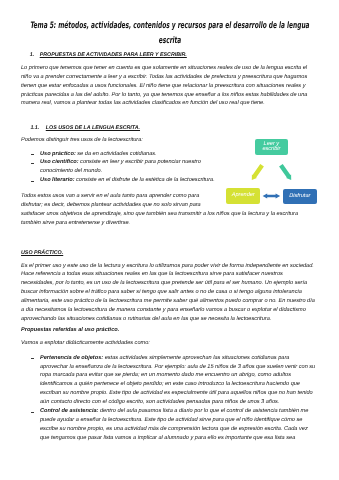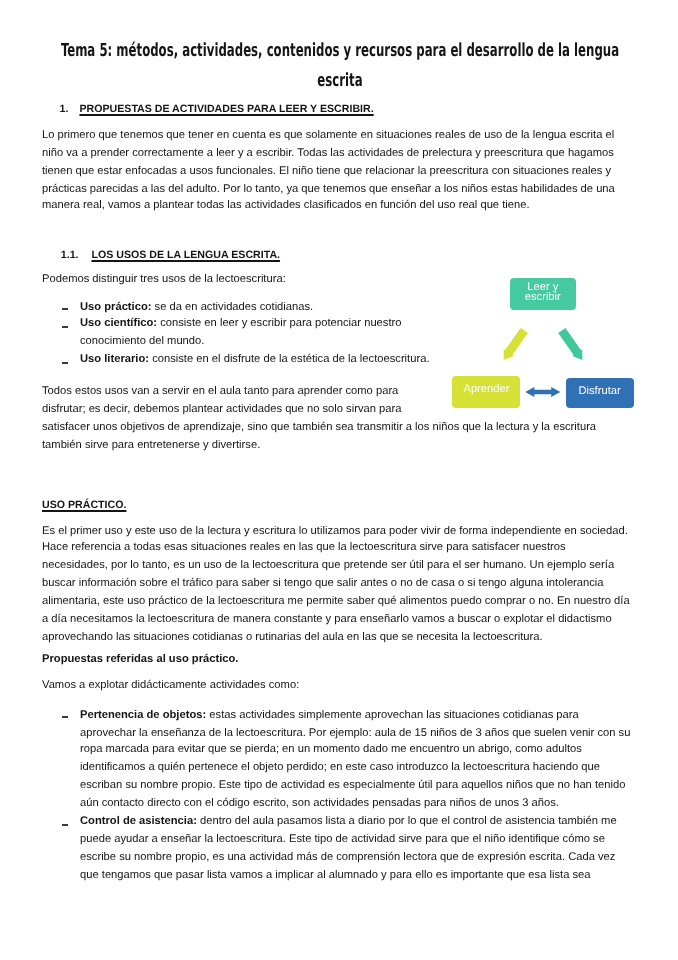--- a/index.html
+++ b/index.html
@@ -1,19 +1,19 @@
 <!DOCTYPE html>
 <html><head>
 <meta charset="utf-8">
 <style>
   html,body{margin:0;padding:0;}
   body{width:339px;height:480px;background:#ffffff;
        font-family:"Liberation Sans",sans-serif;color:#151515;overflow:hidden;
        -webkit-font-smoothing:antialiased;text-rendering:geometricPrecision;}
-  .page{position:relative;width:339px;height:352px;box-sizing:border-box;}
+  .page{position:relative;width:339px;height:352px;box-sizing:border-box;font-style:italic;}
 
   .title{font-family:"DejaVu Sans Condensed","DejaVu Sans",sans-serif;font-weight:bold;
          font-size:9px;text-align:center;position:absolute;
          left:169.5px;top:18.8px;width:390px;margin-left:-195px;
          line-height:15.5px;transform:scaleX(0.725);transform-origin:center top;}
 
   .numhead{position:absolute;font-size:5.32px;font-weight:bold;}
   .numhead .num{display:inline-block;}
   .numhead .txt{text-decoration:underline;display:inline-block;}
 

